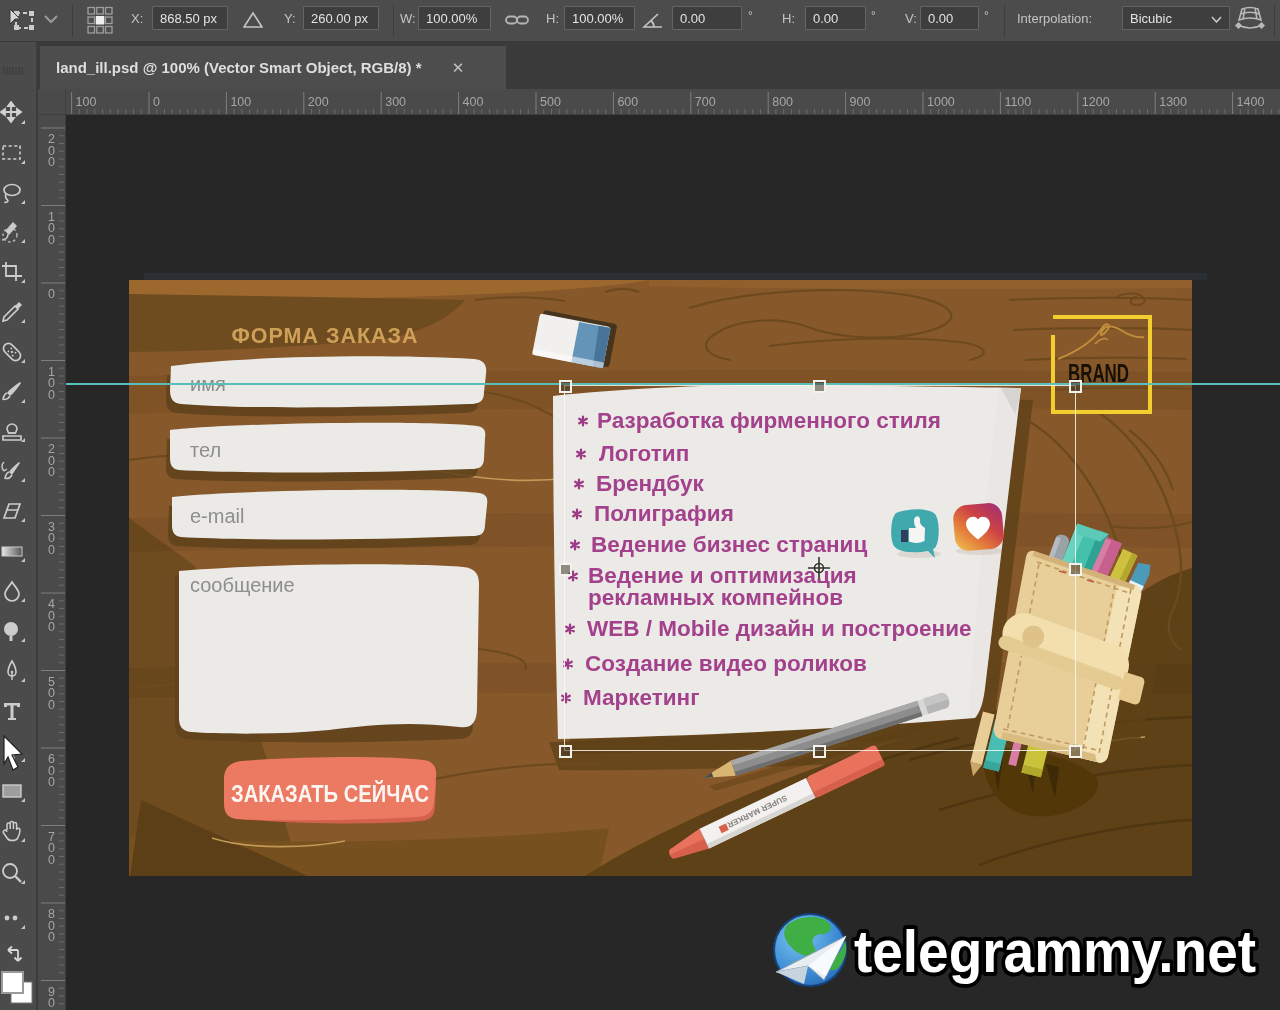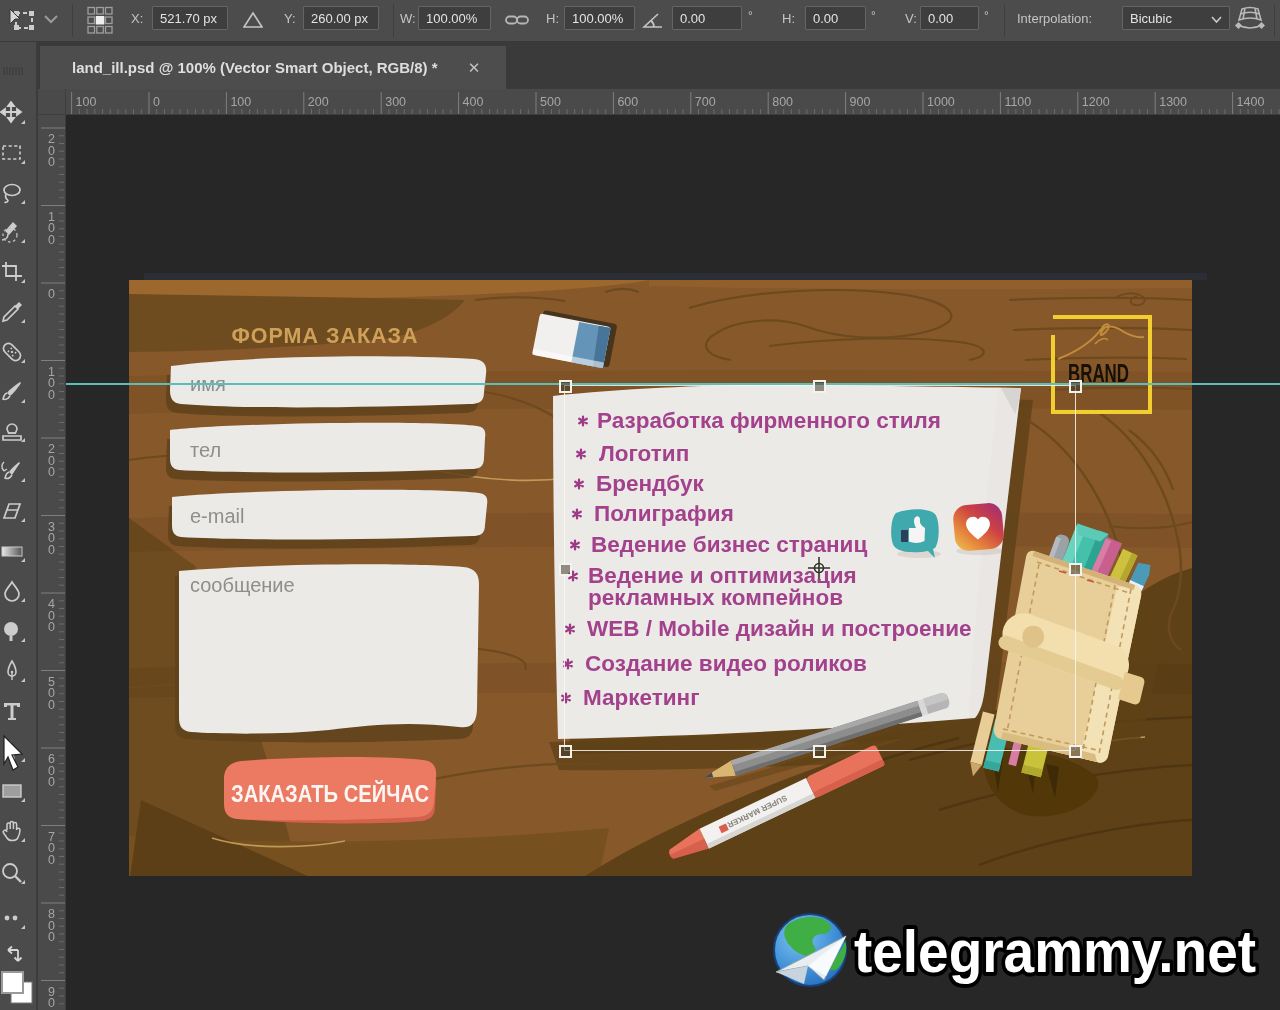--- a/index.html
+++ b/index.html
@@ -11,21 +11,21 @@
   .oin{position:absolute;top:6px;height:24px;background:#3e3e3e;border:1px solid #646464;border-radius:1px;color:#e3e3e3;font-size:13px;line-height:24px;padding-left:7px;box-sizing:border-box;}
   .odeg{position:absolute;top:9px;font-size:12px;color:#c4c4c4;}
   .vsep{position:absolute;top:4px;width:1px;height:33px;background:#3e3e3e;}
   
   #tools{left:0;top:42px;width:36px;height:968px;background:#4b4b4b;}
   #tools .sep{position:absolute;left:36px;top:0;width:2px;height:968px;background:#3c3c3c;}
   .tool{position:absolute;left:0;width:24px;height:24px;}
   .tcorner{position:absolute;width:0;height:0;border-left:4px solid transparent;border-bottom:4px solid #c6c6c6;}
   
   #tabbar{left:38px;top:42px;width:1242px;height:47px;background:#3a3a3a;}
-  #tab{position:absolute;left:2px;top:4px;width:466px;height:43px;background:#4d4d4d;color:#dedede;font-size:15px;font-weight:bold;line-height:43px;padding-left:32px;box-sizing:border-box;}
+  #tab{position:absolute;left:2px;top:4px;width:466px;height:43px;background:#4d4d4d;color:#dedede;font-size:15px;font-weight:bold;line-height:43px;padding-left:16px;box-sizing:border-box;}
   #tab .x{font-weight:normal;color:#c2c2c2;font-size:15px;margin-left:26px;}
   
   #hruler{left:38px;top:89px;width:1242px;height:26px;background:#4a4a4a;}
   #vruler{left:38px;top:115px;width:28px;height:895px;background:#4a4a4a;}
   #rcorner{left:38px;top:89px;width:28px;height:26px;background:#4a4a4a;border-right:1px solid #3e3e3e;border-bottom:1px solid #3e3e3e;box-sizing:border-box;}
   
   #paste{left:66px;top:115px;width:1214px;height:895px;background:#272727;}
   #docshadow{left:144px;top:273px;width:1063px;height:7px;background:#2b2e35;}
   #doc{left:129px;top:280px;width:1063px;height:596px;}
   
@@ -62,21 +62,21 @@
         <rect x="19.5" y="2.5" width="6.5" height="6.5"></rect>
       <rect x="2" y="12" width="6.5" height="6.5"></rect>
         <rect x="19.5" y="12" width="6.5" height="6.5"></rect>
       <rect x="2" y="21.5" width="6.5" height="6.5"></rect>
         <rect x="10.8" y="21.5" width="6.5" height="6.5"></rect>
         <rect x="19.5" y="21.5" width="6.5" height="6.5"></rect>
     </g>
     <rect x="9.8" y="11" width="8.5" height="8.5" fill="#efefef"></rect>
   </svg>
   <div class="olab" style="left:131px">X:</div>
-  <div class="oin" style="left:152px;width:76px">521.70 px</div>
+  <div class="oin" style="left:152px;width:76px">868.50 px</div>
   <svg class="abs" style="left:243px;top:11px" width="20" height="18">
       <path d="M10,2 L19,16 L1,16 Z" fill="none" stroke="#c4c4c4" stroke-width="1.6"></path>
     </svg>
   <div class="olab" style="left:284px">Y:</div>
   <div class="oin" style="left:303px;width:76px">260.00 px</div>
   <div class="vsep" style="left:393px"></div>
   <div class="olab" style="left:400px">W:</div>
   <div class="oin" style="left:418px;width:73px">100.00%</div>
   <svg class="abs" style="left:505px;top:13px" width="24" height="14" viewBox="0 0 24 14">
     <g fill="none" stroke="#b5b5b5" stroke-width="1.8">

